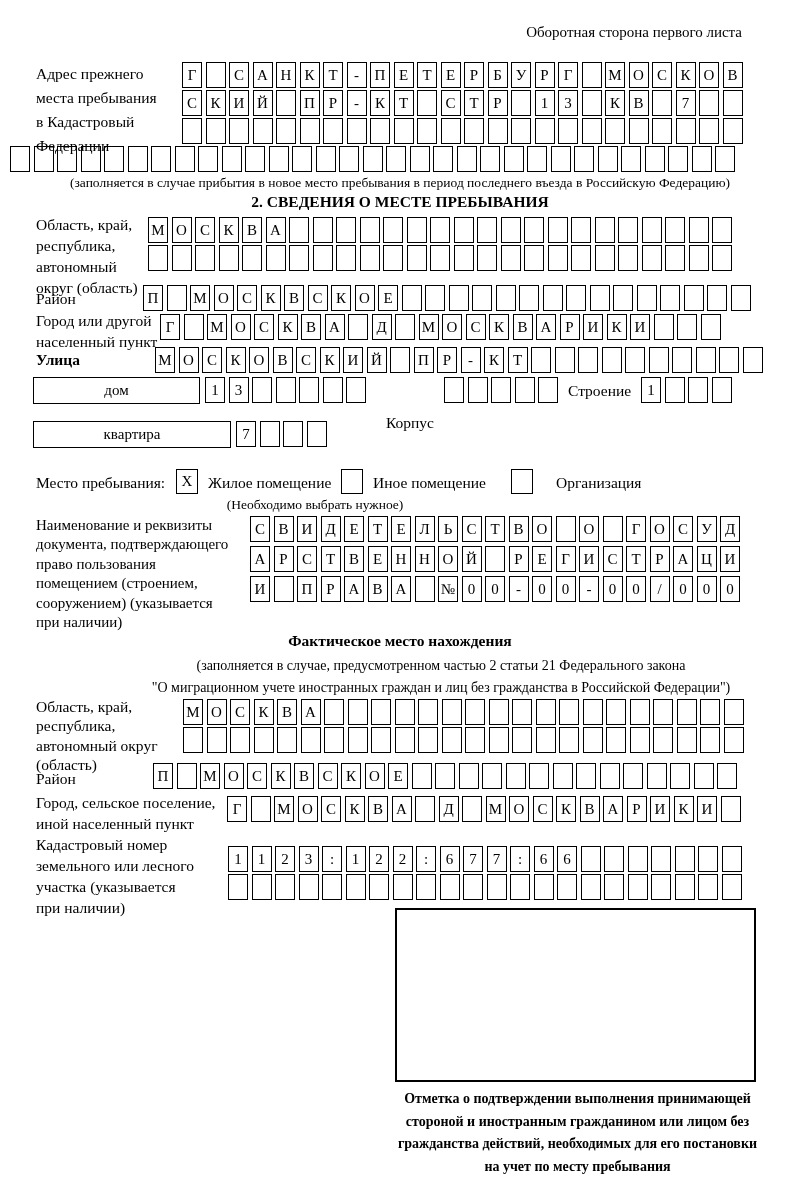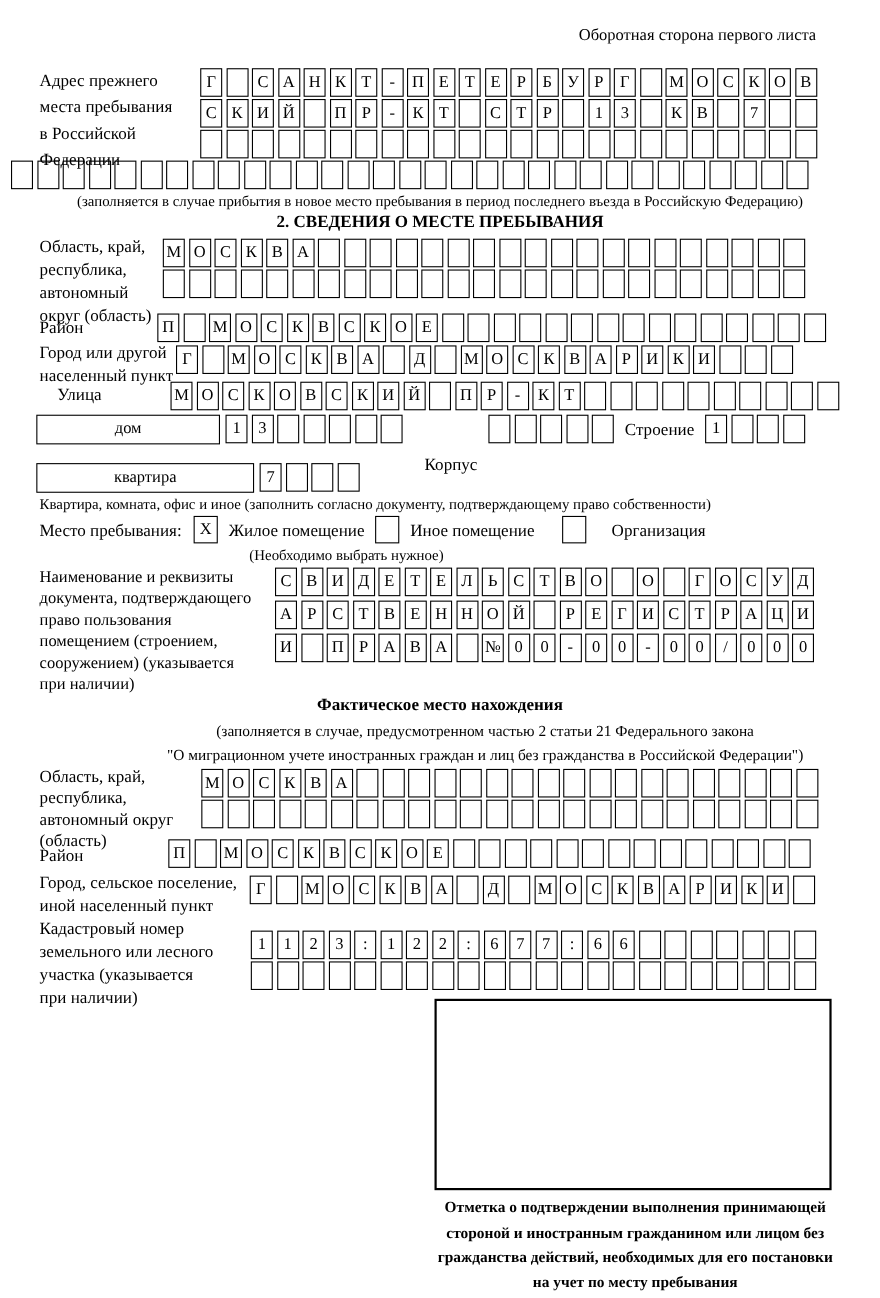--- a/index.html
+++ b/index.html
@@ -27,21 +27,21 @@
 </head>
 <body>
 
 <div class="page">
 
   <div class="abs" style="top:24px;right:58px;font-size:15px;">Оборотная сторона первого листа</div>
 
   <div class="abs lbl" style="left:36px;top:62px;">
       <div>Адрес прежнего</div>
       <div>места пребывания</div>
-      <div>в Российской</div>
+      <div>в Кадастровый</div>
       <div>Федерации</div>
     </div>
   <div class="cellrow" style="left:182px;top:62px;">
       <span class="cell">Г</span>
       <span class="cell"></span>
       <span class="cell">С</span>
       <span class="cell">А</span>
       <span class="cell">Н</span>
       <span class="cell">К</span>
       <span class="cell">Т</span>
@@ -267,21 +267,21 @@
       <span class="cell">А</span>
       <span class="cell">Р</span>
       <span class="cell">И</span>
       <span class="cell">К</span>
       <span class="cell">И</span>
       <span class="cell"></span>
       <span class="cell"></span>
       <span class="cell"></span>
     </div>
 
-  <div class="abs lbl" style="left:52px;top:348px;">Улица</div>
+  <div class="abs lbl" style="left:36px;top:348px;font-weight:bold;">Улица</div>
   <div class="cellrow" style="left:155px;top:347px;">
       <span class="cell">М</span>
       <span class="cell">О</span>
       <span class="cell">С</span>
       <span class="cell">К</span>
       <span class="cell">О</span>
       <span class="cell">В</span>
       <span class="cell">С</span>
       <span class="cell">К</span>
       <span class="cell">И</span>
@@ -330,21 +330,20 @@
       <span class="cell"></span>
     </div>
 
   <div class="abs widebox" style="left:33px;top:421px;width:198px;">квартира</div>
   <div class="cellrow" style="left:236px;top:421px;">
       <span class="cell">7</span>
       <span class="cell"></span>
       <span class="cell"></span>
       <span class="cell"></span>
     </div>
-  <div class="abs note" style="left:36px;top:451px;">Квартира, комната, офис и иное (заполнить согласно документу, подтверждающему право собственности)</div>
 
   <div class="abs lbl" style="left:36px;top:471px;">Место пребывания:</div>
   <div class="abs chk" style="left:176px;top:469px;">X</div>
   <div class="abs lbl" style="left:208px;top:471px;">Жилое помещение</div>
   <div class="abs chk" style="left:341px;top:469px;"></div>
   <div class="abs lbl" style="left:373px;top:471px;">Иное помещение</div>
   <div class="abs chk" style="left:511px;top:469px;"></div>
   <div class="abs lbl" style="left:556px;top:471px;">Организация</div>
   <div class="abs note" style="left:150px;top:497px;width:330px;text-align:center;">(Необходимо выбрать нужное)</div>
 

